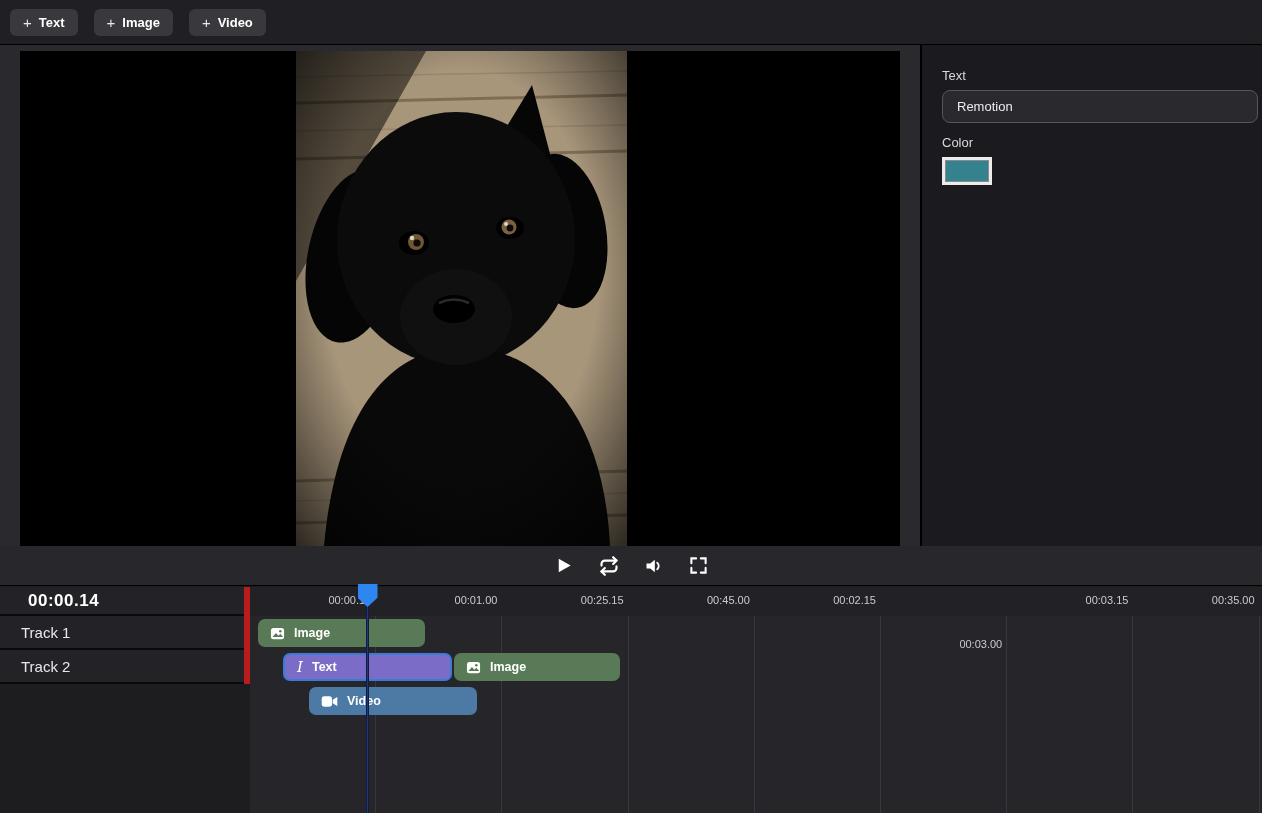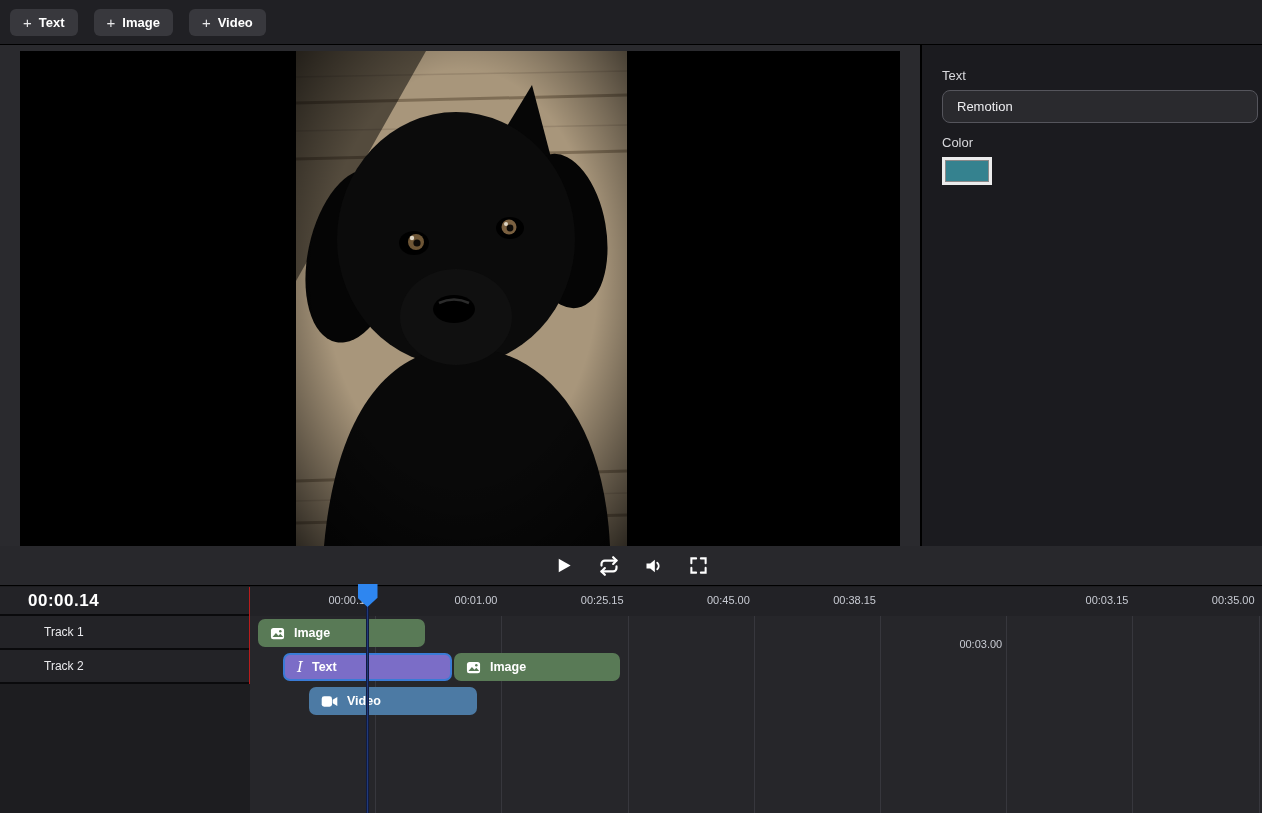--- a/index.html
+++ b/index.html
@@ -41,28 +41,28 @@
   
   #timeline { position:absolute; left:0; top:587px; width:1262px; height:226px; }
   #tl-content { position:absolute; left:250px; top:0; width:1012px; height:226px;
     background:#26262a; }
   #ruler { position:absolute; left:0; top:0; width:1012px; height:29px;
     background:#222226; cursor:pointer; }
   .ruler-label { position:absolute; top:7px; font-size:11px; color:#c8cbd3; }
   .gridline { position:absolute; top:0; width:1px; height:226px; background:#37373d; }
   
   #tl-left { position:absolute; left:0; top:0; width:250px;
-    border-right:1px solid #b91c1c; }
+    border-right:6px solid #b91c1c; }
   #timecode-row { height:29px; background:#232327; border-bottom:2px solid #0a0a0c;
     display:flex; align-items:center; }
   #timecode { color:#fff; font-size:17px; font-weight:700; margin-left:28px;
     letter-spacing:.5px; }
   .track-row { height:34px; background:#232327; border-bottom:2px solid #0a0a0c;
     display:flex; align-items:center; }
-  .track-label { color:#e9e9ec; font-size:12px; margin-left:44px; }
+  .track-label { color:#e9e9ec; font-size:15px; margin-left:21px; }
   
   .clip { position:absolute; height:28px; border-radius:7px;
     display:flex; align-items:center; padding-left:12px; gap:9px;
     cursor:pointer; }
   .clip.selected { border:2px solid #3a7bd5; }
   .clip-label { color:#fff; font-size:12.5px; font-weight:700; }
   .clip-icon { display:flex; align-items:center; }
   .texti { font-family:"DejaVu Serif","Liberation Serif",serif;
     font-style:italic; font-size:15px; color:#fff; }
   
@@ -187,21 +187,21 @@
         <div class="gridline" style="left: 630px;"></div>
         <div class="gridline" style="left: 756.2px;"></div>
         <div class="gridline" style="left: 882.4px;"></div>
         <div class="gridline" style="left: 1008.6px;"></div>
       </div>
     <div id="ruler">
         <span class="ruler-label" style="right: 890.8px;">00:00.15</span>
         <span class="ruler-label" style="right: 764.6px;">00:01.00</span>
         <span class="ruler-label" style="right: 638.4px;">00:25.15</span>
         <span class="ruler-label" style="right: 512.2px;">00:45.00</span>
-        <span class="ruler-label" style="right: 386px;">00:38.15</span>
+        <span class="ruler-label" style="right: 386px;">00:02.15</span>
         <span class="ruler-label" style="right: 259.8px; margin-top: 44px;">00:03.00</span>
         <span class="ruler-label" style="right: 133.6px;">00:03.15</span>
         <span class="ruler-label" style="right: 7.4px;">00:35.00</span>
       </div>
     <div id="clips">
         <div class="clip" style="left: 8px; width: 167px; top: 32px; background: rgb(89, 122, 86);">
           <span class="clip-icon">
             <svg width="15" height="15" viewBox="0 0 24 24">
               <rect x="1.5" y="3" width="21" height="18" rx="4" fill="#fff"></rect>
               <path d="M4 17.5l5.5-6.5 4 4.5 3-3 4.5 5z" fill="#597a56"></path>

